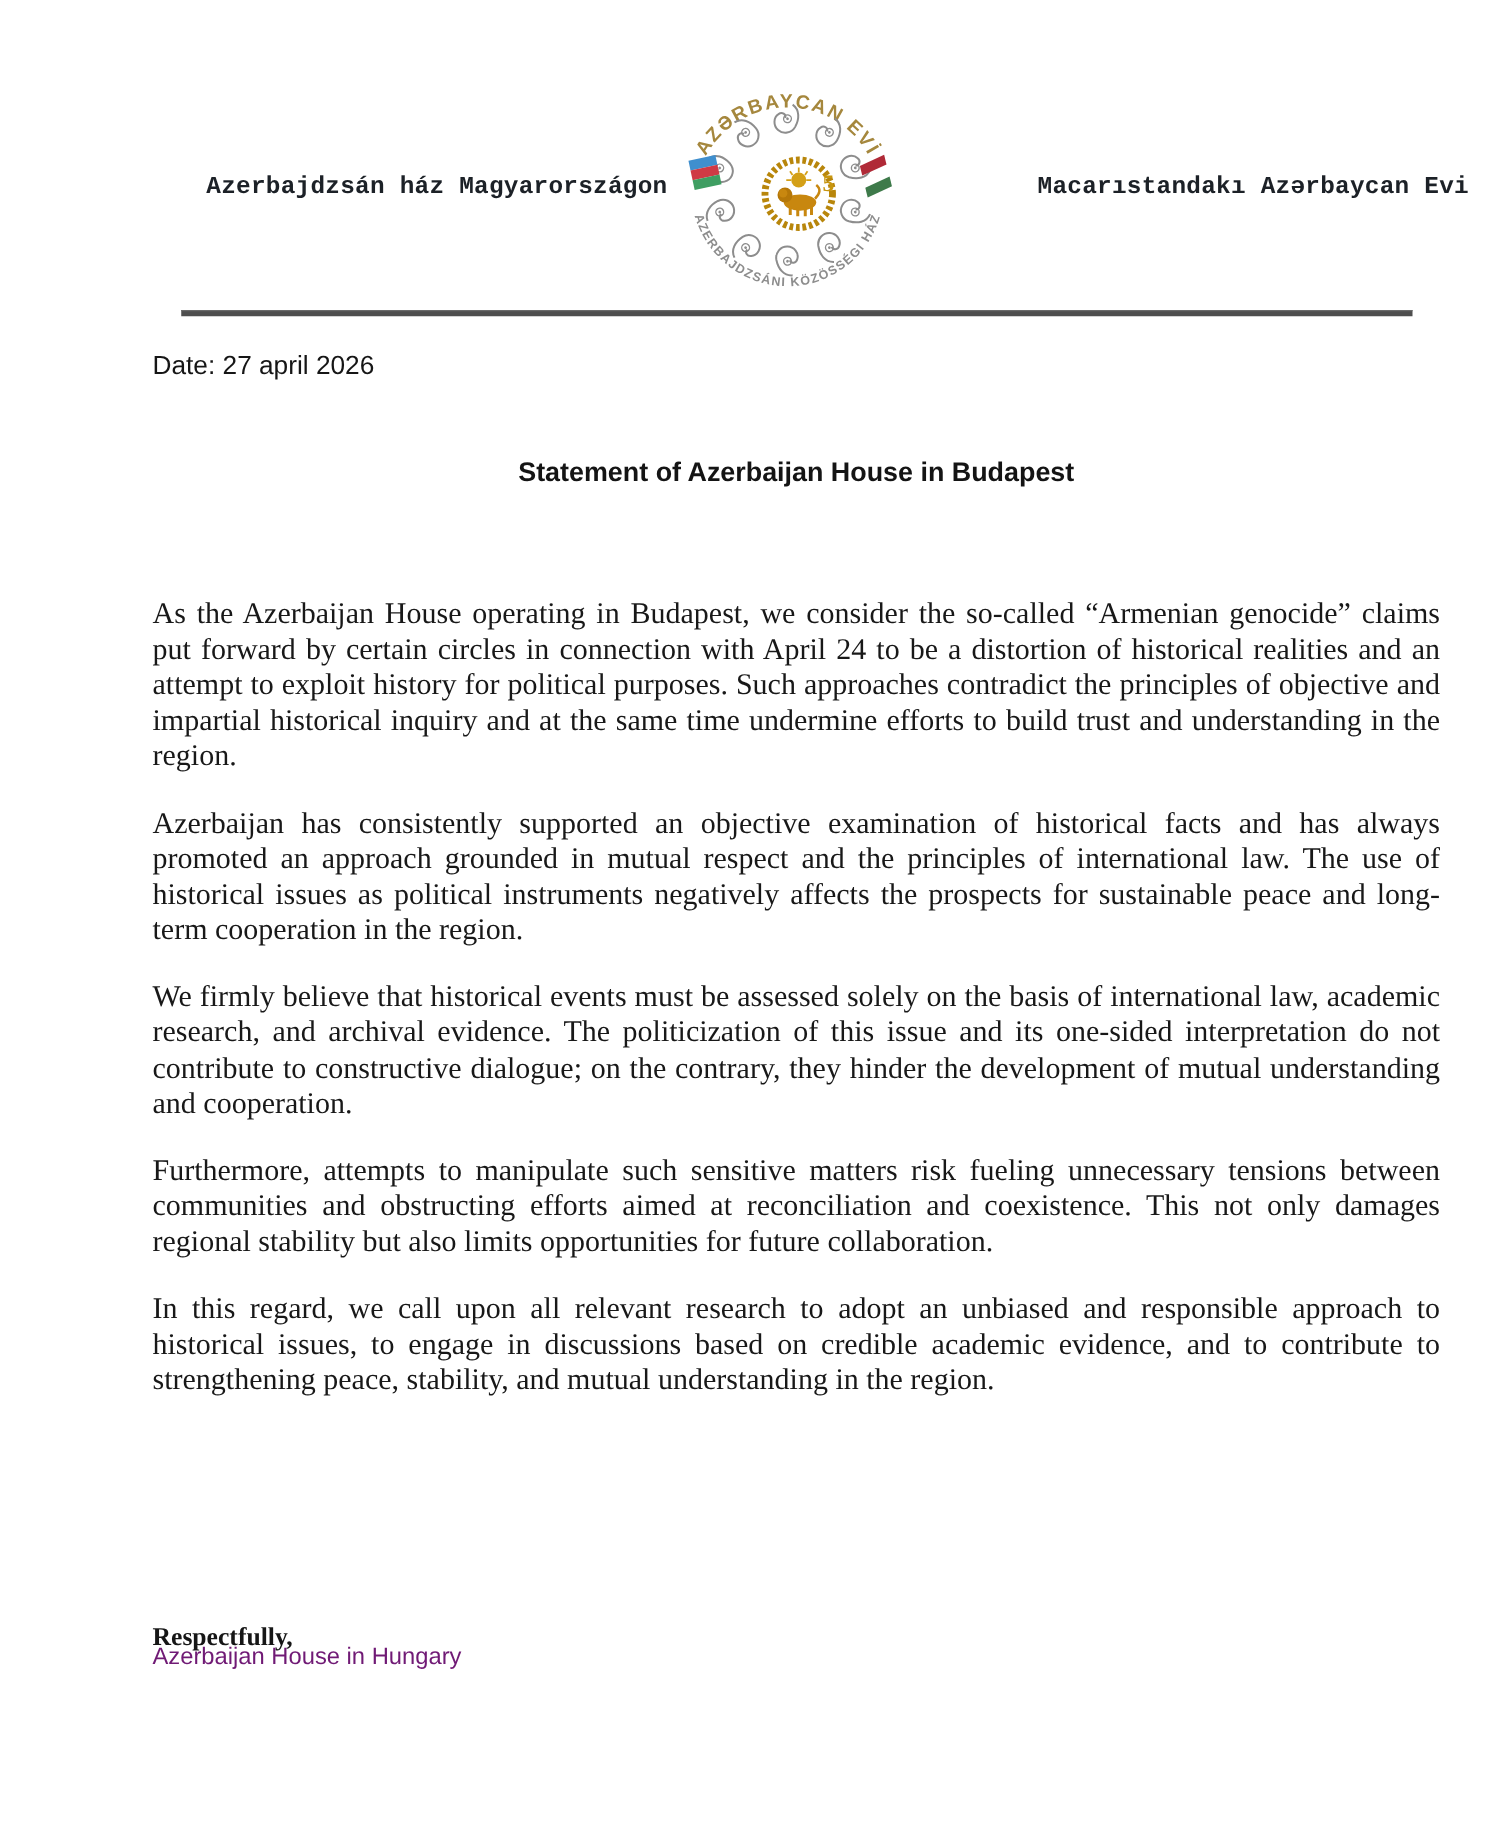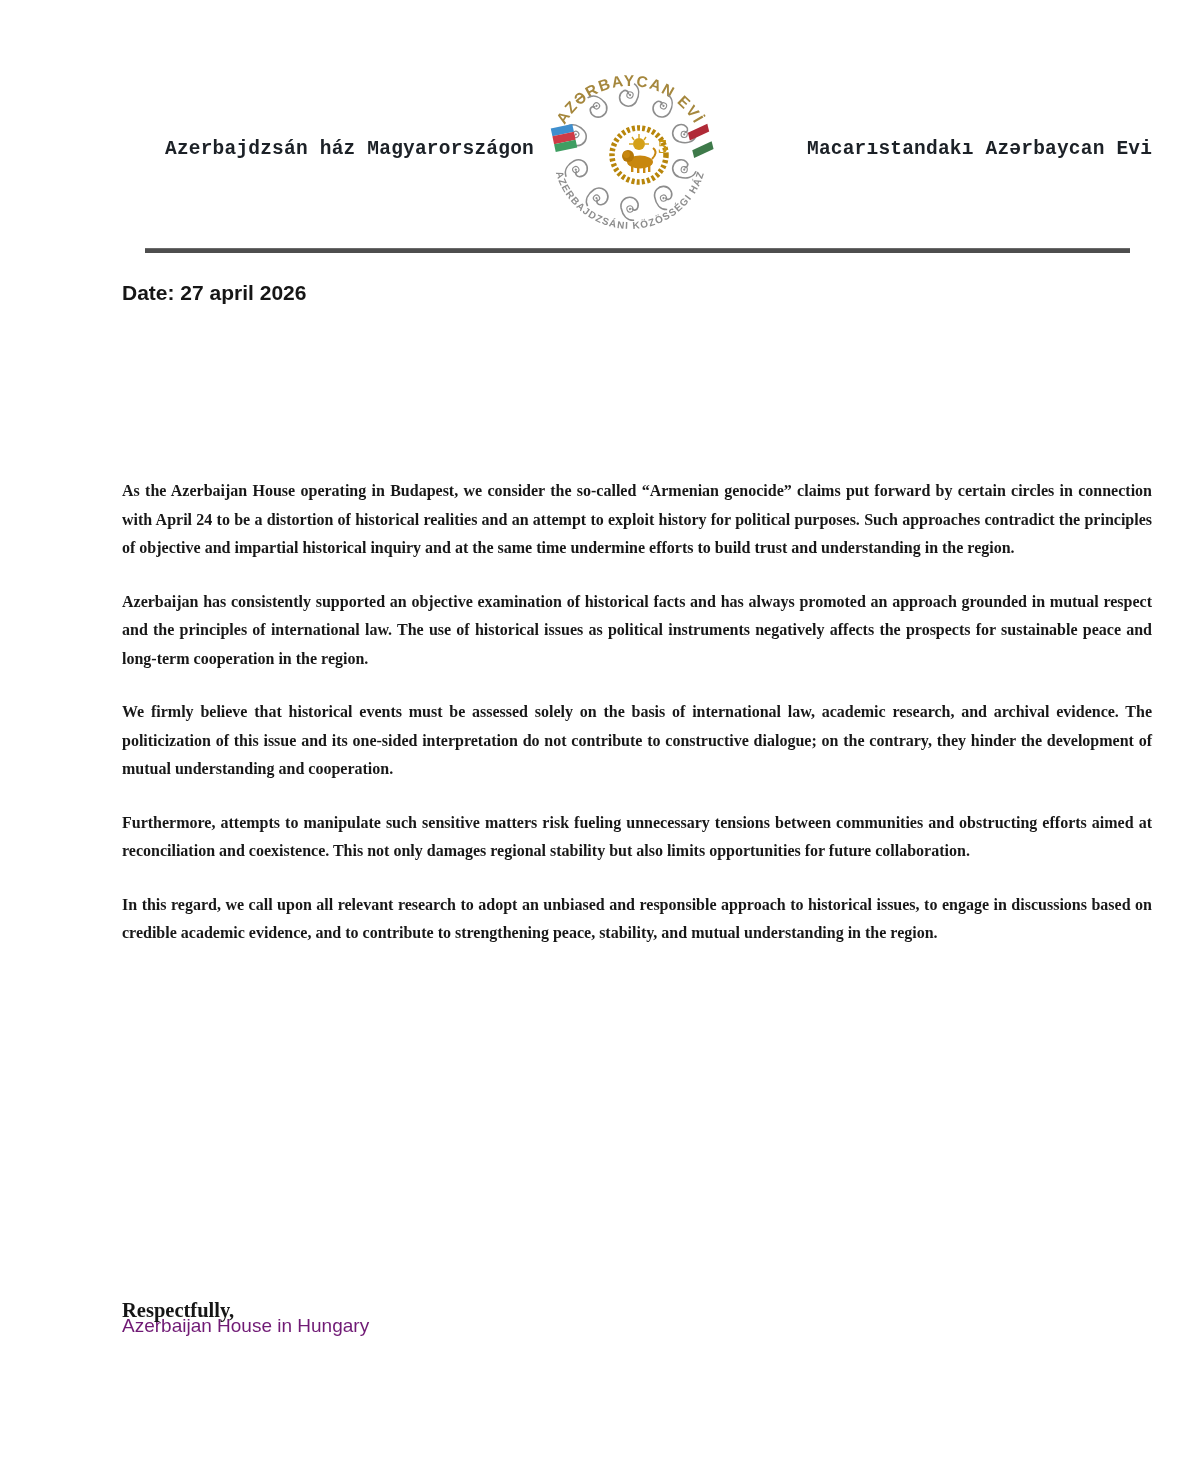--- a/index.html
+++ b/index.html
@@ -7,38 +7,38 @@
     position:relative; width:1200px; height:1465px; background:#ffffff;
     overflow:hidden; filter: blur(0.3px);
     color:#1d1d1d;
   }
   .org-name {
     position:absolute; top:138px;
     font-family:Liberation Mono, monospace; font-weight:bold; font-size:19.5px;
     color:#1c2127; letter-spacing:0.2px; white-space:nowrap;
   }
   .org-left  { left:165px; }
-  .org-right { left:807px;text-align:center; }
+  .org-right { left:830px;text-align:center; }
   .logo-wrap { position:absolute; left:540px; top:60px; width:180px; height:180px; }
   .rule {
     position:absolute; top:248px; left:145px; right:70px; height:3.5px;
     background:#4e4e4e; border-top:1px solid #6a6a6a;
   }
   .date-line {
     position:absolute; top:281px; left:122px;
-    font-family:"Liberation Sans", sans-serif; font-weight:bold; font-size:21px; color:#161616;
+    font-family:"Liberation Sans", sans-serif; font-weight:normal; font-size:21px; color:#161616;
   }
   .doc-title {
     position:absolute; top:366px; left:122px; right:48px; text-align:center;
     font-family:"Liberation Sans", sans-serif; font-weight:bold; font-size:21.5px; color:#141414;
   }
   .body-text {
     position:absolute; top:477px; left:122px; right:48px;
-    font-family:"Liberation Serif", serif; font-size:16px; line-height:28.5px;
-    text-align:justify; color:#181818;font-weight:bold;
+    font-family:"Liberation Serif", serif; font-size:24px; line-height:28.5px;
+    text-align:justify; color:#181818;
   }
   .body-text p { margin:0 0 25px 0; }
   .closing {
     position:absolute; top:1261px; left:122px;
     font-family:"Liberation Serif", serif; font-weight:bold; font-size:20.5px; color:#161616;margin-top:38px;
   }
   .signature {
     position:absolute; top:1315px; left:122px;
     font-family:"Liberation Sans", sans-serif; font-size:19px; color:#701a75;
   }
@@ -125,20 +125,21 @@
       </g>
     </svg>
   </div>
 
   <div class="org-name org-right">Macarıstandakı Azərbaycan Evi</div>
 
   <div class="rule"></div>
 
   <div class="date-line">Date: 27 april 2026</div>
 
+  <div class="doc-title">Statement of Azerbaijan House in Budapest</div>
 
   <div class="body-text">
     <p>As the Azerbaijan House operating in Budapest, we consider the so-called “Armenian genocide” claims put forward by certain circles in connection with April 24 to be a distortion of historical realities and an attempt to exploit history for political purposes. Such approaches contradict the principles of objective and impartial historical inquiry and at the same time undermine efforts to build trust and understanding in the region.</p>
     <p>Azerbaijan has consistently supported an objective examination of historical facts and has always promoted an approach grounded in mutual respect and the principles of international law. The use of historical issues as political instruments negatively affects the prospects for sustainable peace and long-term cooperation in the region.</p>
     <p>We firmly believe that historical events must be assessed solely on the basis of international law, academic research, and archival evidence. The politicization of this issue and its one-sided interpretation do not contribute to constructive dialogue; on the contrary, they hinder the development of mutual understanding and cooperation.</p>
     <p>Furthermore, attempts to manipulate such sensitive matters risk fueling unnecessary tensions between communities and obstructing efforts aimed at reconciliation and coexistence. This not only damages regional stability but also limits opportunities for future collaboration.</p>
     <p>In this regard, we call upon all relevant research to adopt an unbiased and responsible approach to historical issues, to engage in discussions based on credible academic evidence, and to contribute to strengthening peace, stability, and mutual understanding in the region.</p>
   </div>
 
   <div class="closing">Respectfully,</div>

